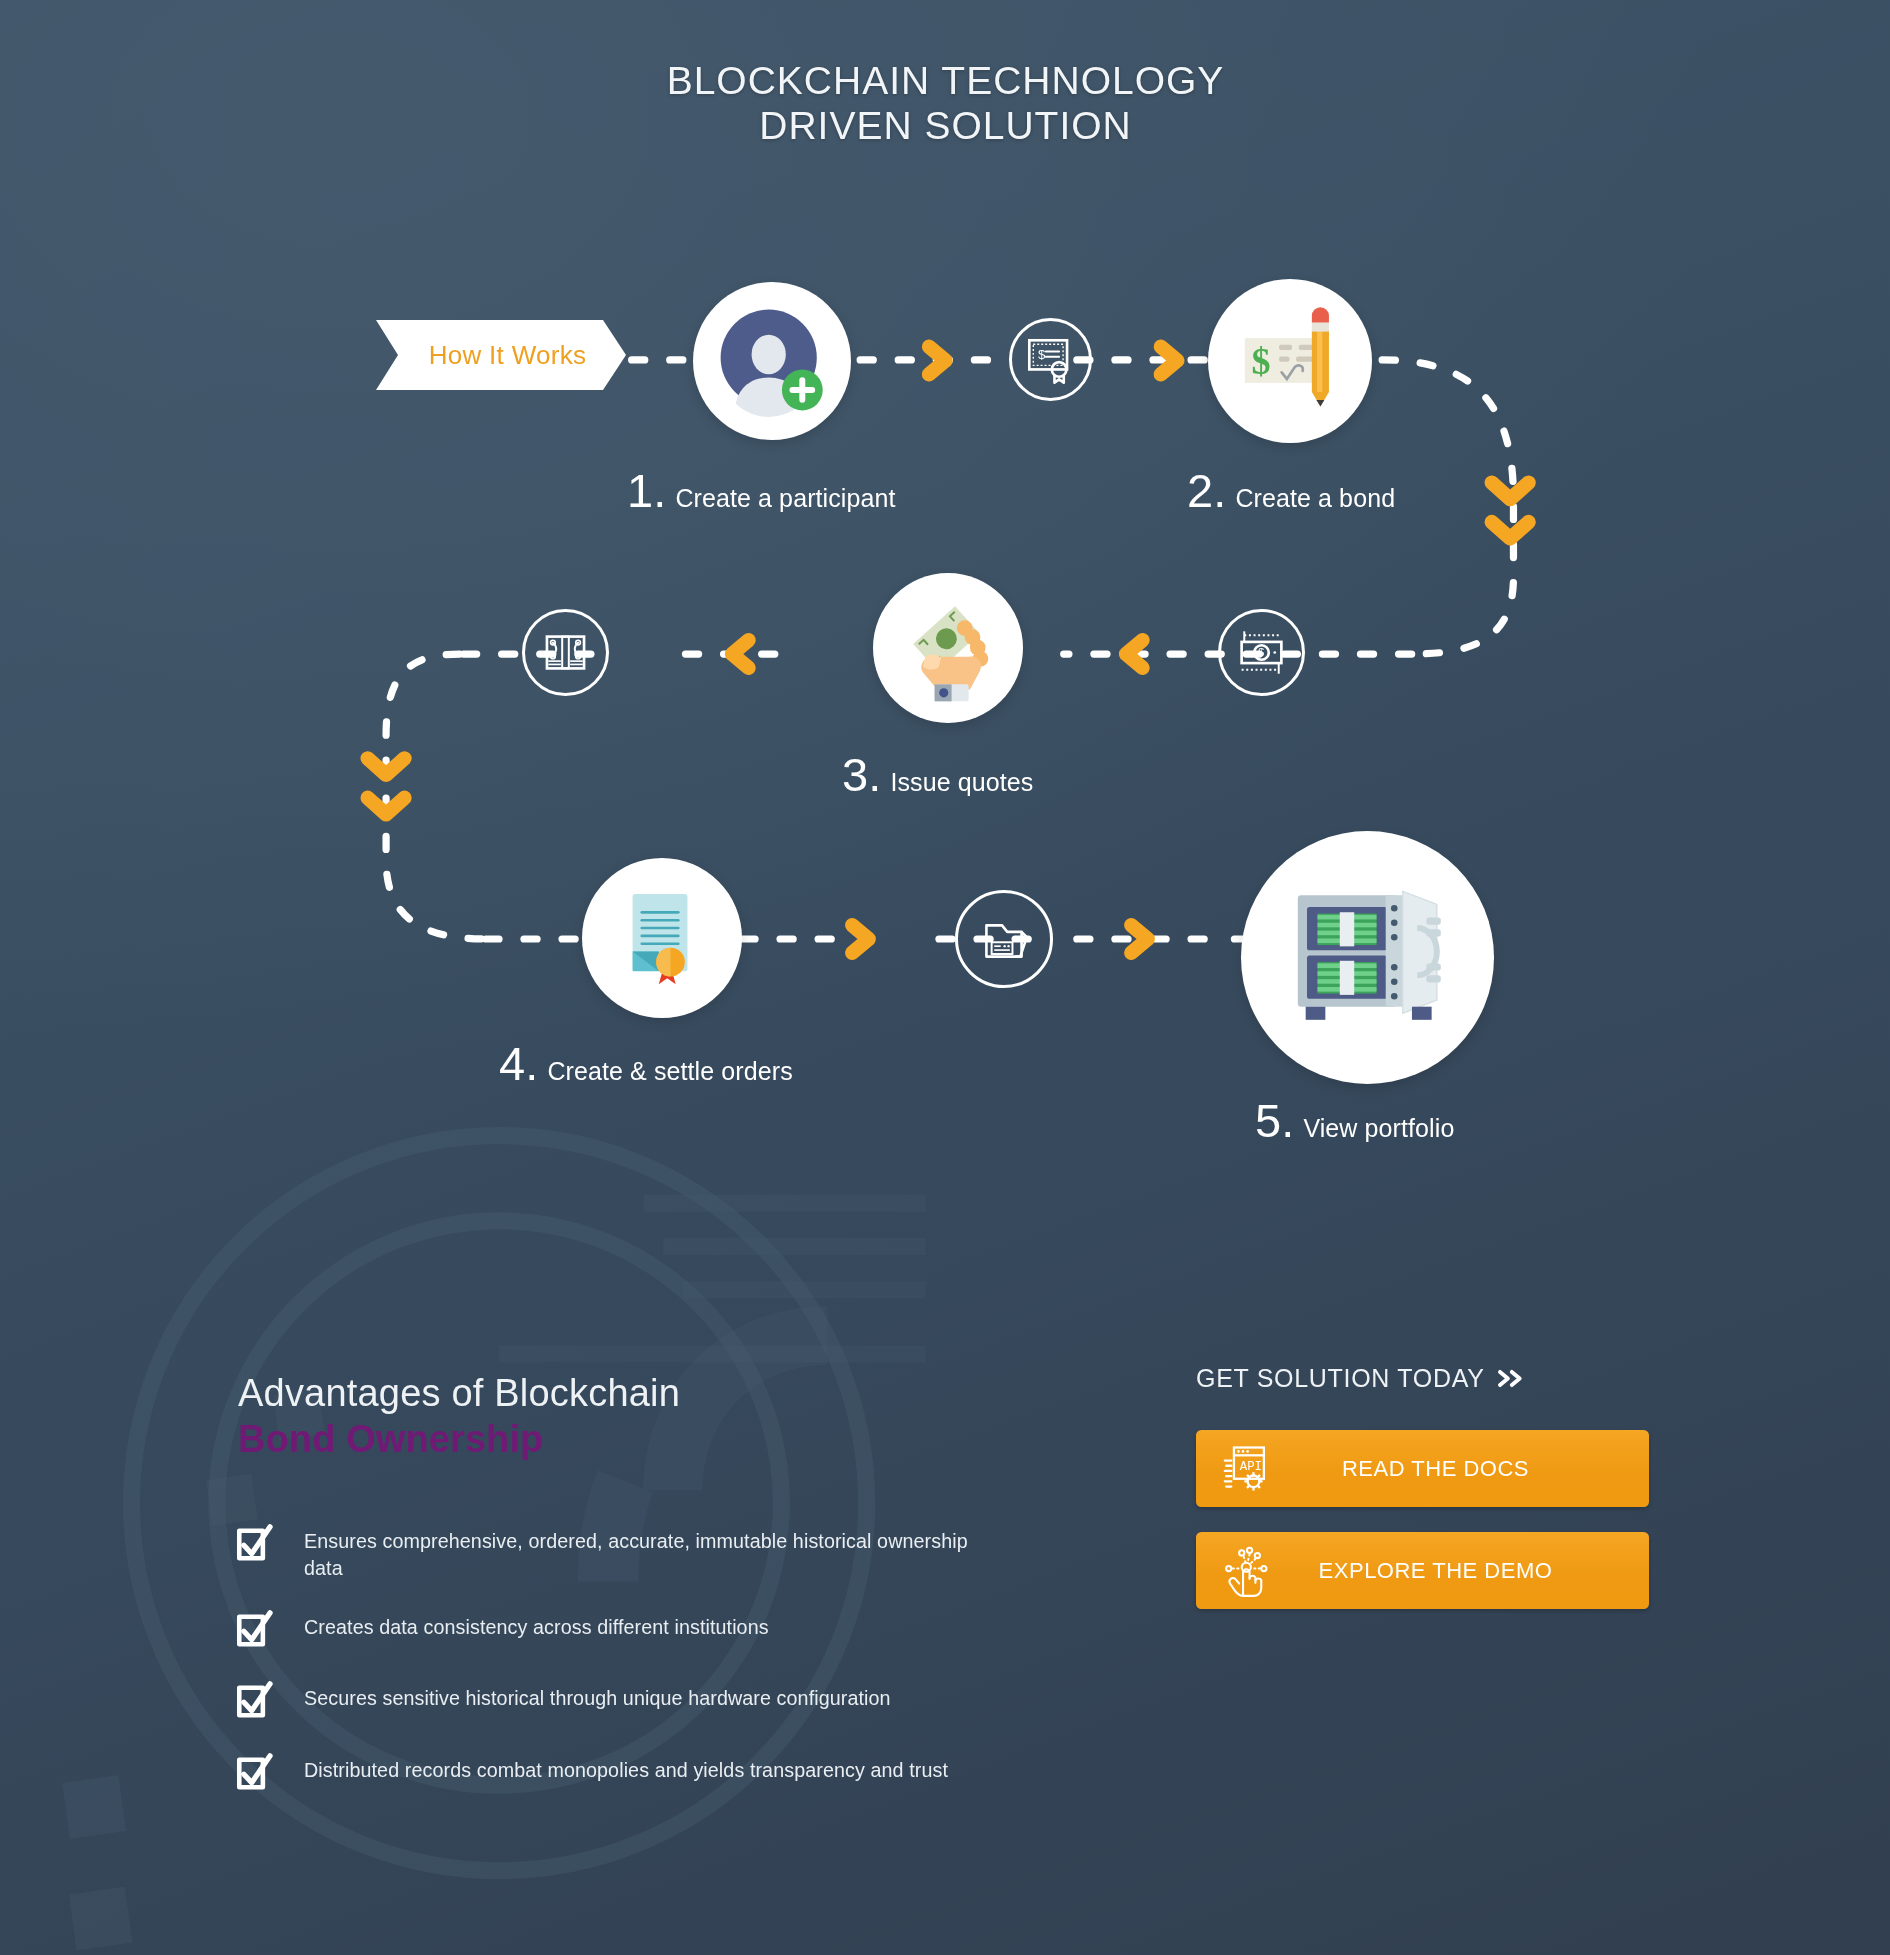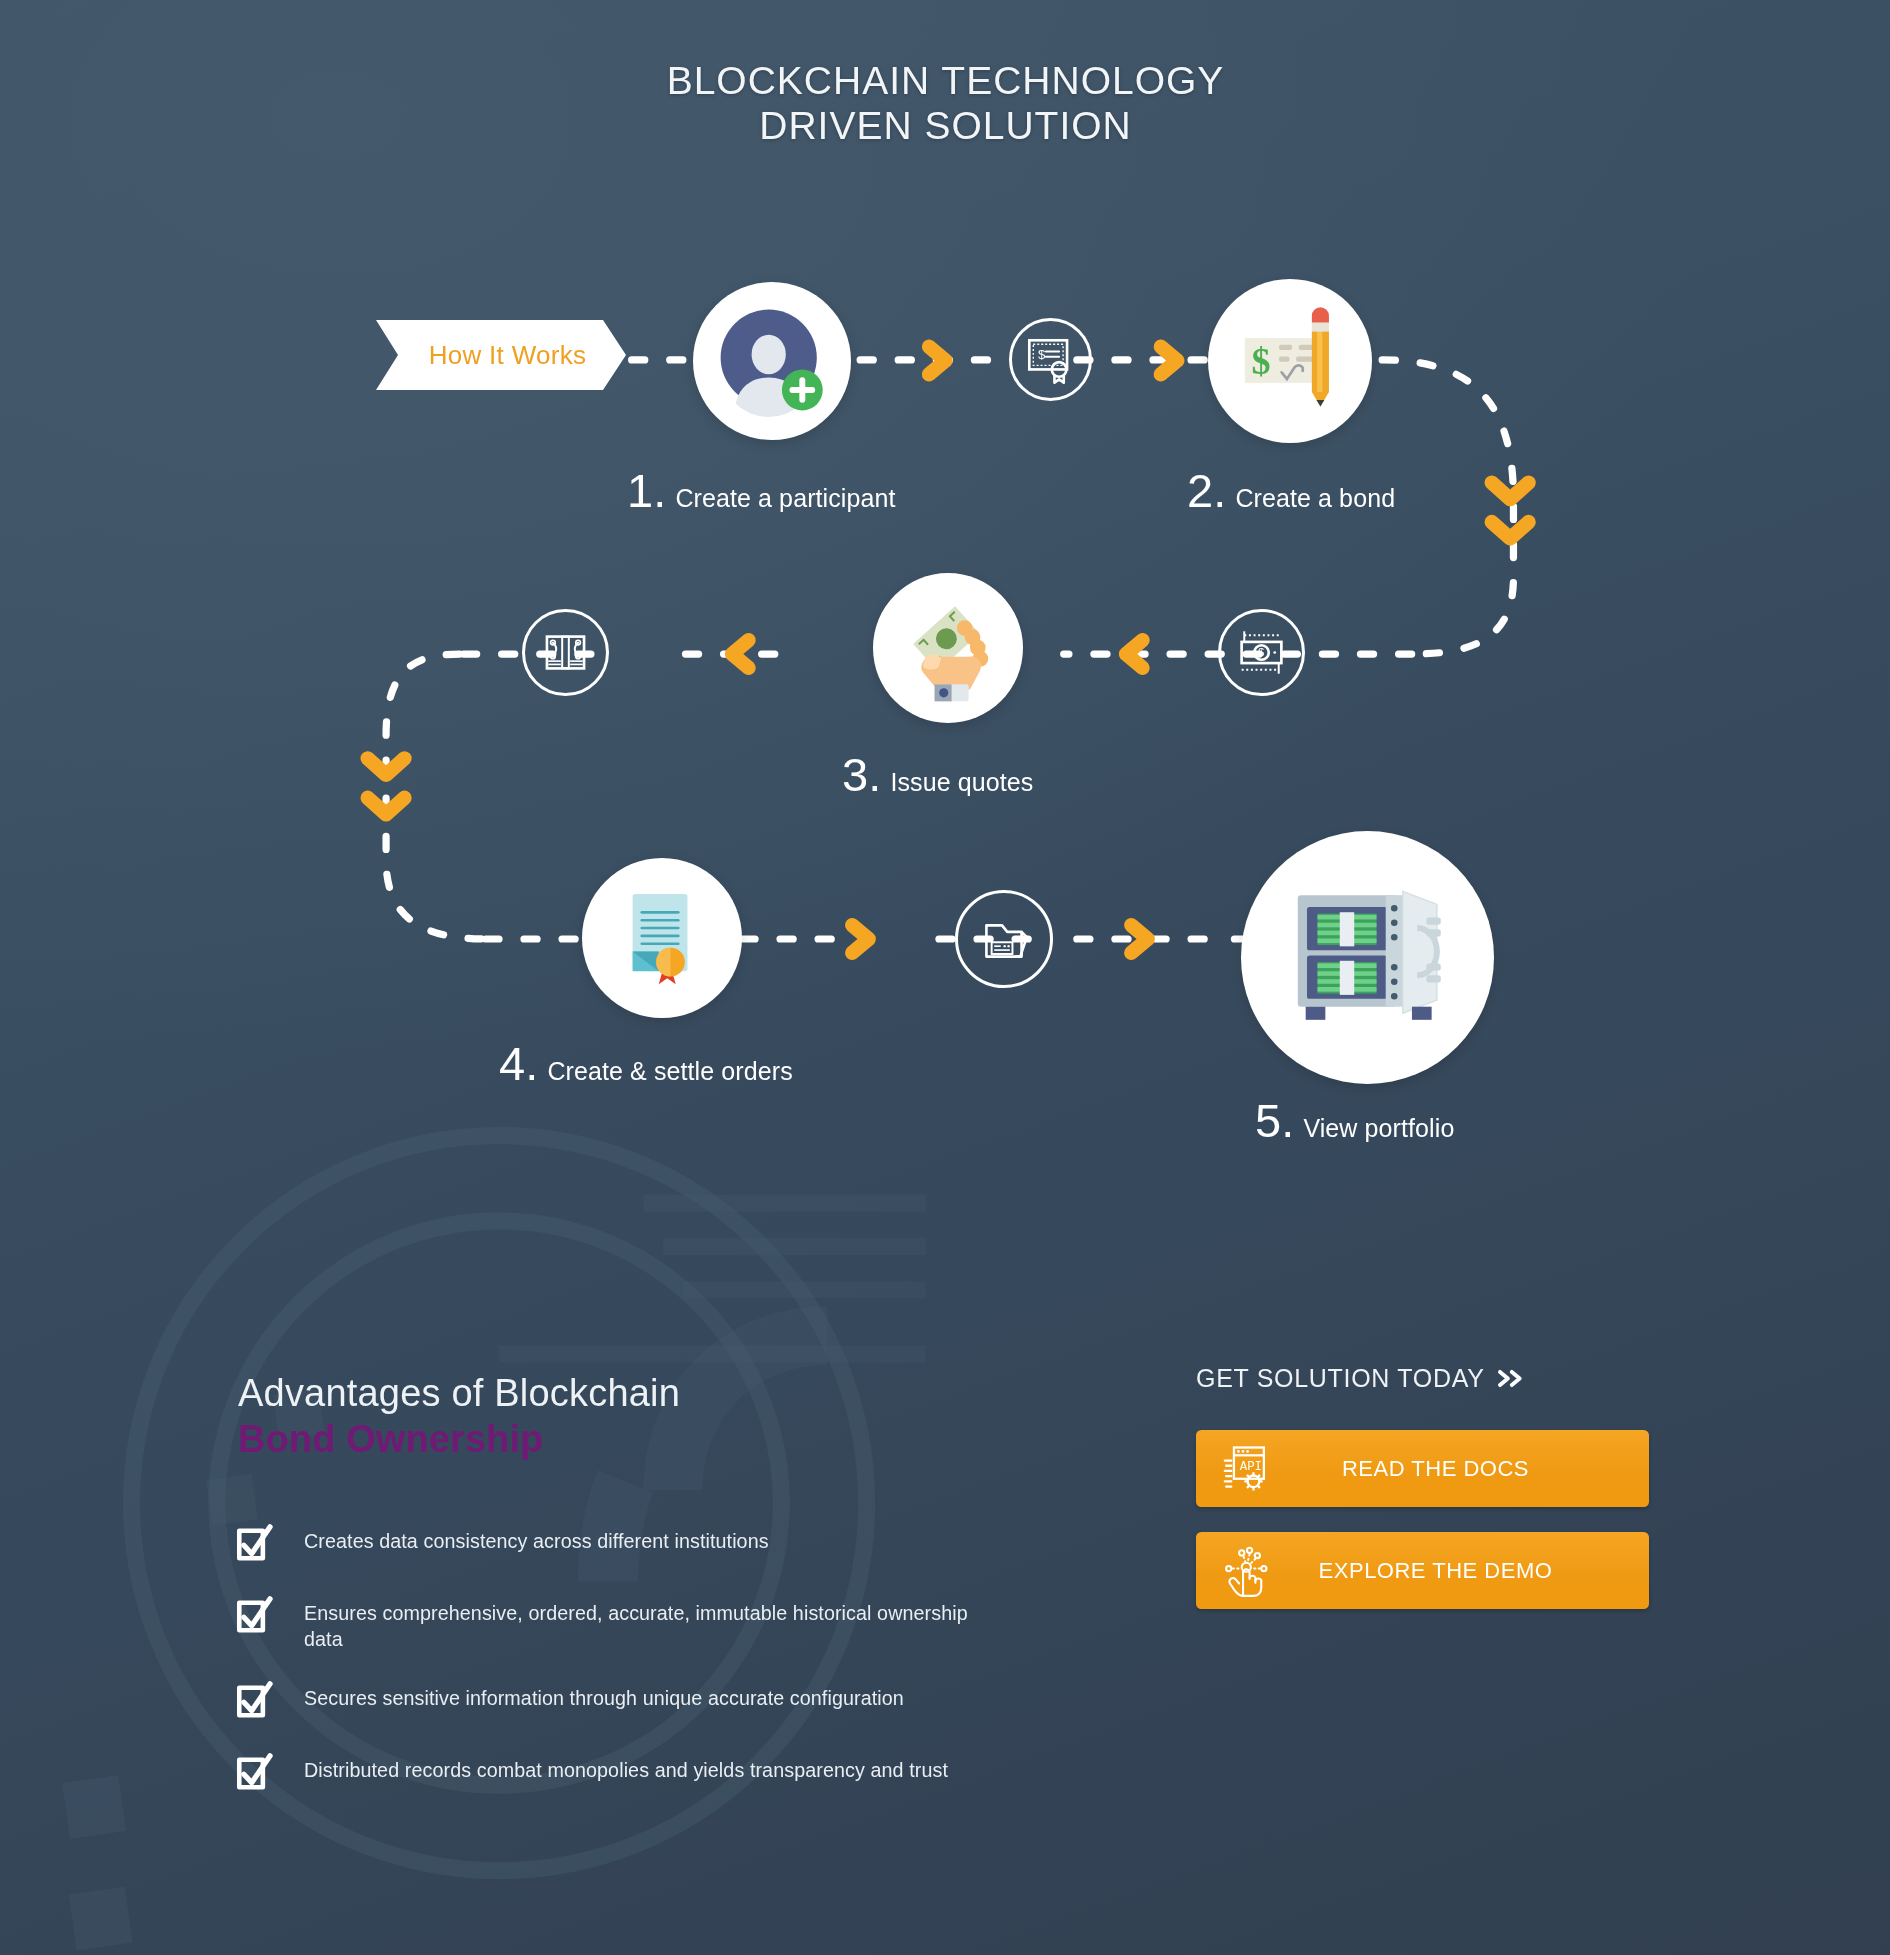--- a/index.html
+++ b/index.html
@@ -431,41 +431,41 @@
 
 <div class="checklist">
 
   <div class="check-item">
     <div class="check-box">
       <svg width="38" height="41" viewBox="0 0 58 62">
         <path d="M5 10 h36 v42 h-36z" fill="none" stroke="#fff" stroke-width="7" stroke-linejoin="round"></path>
         <path d="M12 32 l12 13 L52 4" fill="none" stroke="#fff" stroke-width="8" stroke-linecap="round" stroke-linejoin="round"></path>
       </svg>
     </div>
-    <div class="check-text">Creates data consistency across different institutions</div>
+    <div class="check-text">Ensures comprehensive, ordered, accurate, immutable historical ownership data</div>
   </div>
 
   <div class="check-item">
     <div class="check-box">
       <svg width="38" height="41" viewBox="0 0 58 62">
         <path d="M5 10 h36 v42 h-36z" fill="none" stroke="#fff" stroke-width="7" stroke-linejoin="round"></path>
         <path d="M12 32 l12 13 L52 4" fill="none" stroke="#fff" stroke-width="8" stroke-linecap="round" stroke-linejoin="round"></path>
       </svg>
     </div>
-    <div class="check-text">Ensures comprehensive, ordered, accurate, immutable historical ownership data</div>
+    <div class="check-text">Creates data consistency across different institutions</div>
   </div>
 
   <div class="check-item">
     <div class="check-box">
       <svg width="38" height="41" viewBox="0 0 58 62">
         <path d="M5 10 h36 v42 h-36z" fill="none" stroke="#fff" stroke-width="7" stroke-linejoin="round"></path>
         <path d="M12 32 l12 13 L52 4" fill="none" stroke="#fff" stroke-width="8" stroke-linecap="round" stroke-linejoin="round"></path>
       </svg>
     </div>
-    <div class="check-text">Secures sensitive information through unique accurate configuration</div>
+    <div class="check-text">Secures sensitive historical through unique hardware configuration</div>
   </div>
 
   <div class="check-item">
     <div class="check-box">
       <svg width="38" height="41" viewBox="0 0 58 62">
         <path d="M5 10 h36 v42 h-36z" fill="none" stroke="#fff" stroke-width="7" stroke-linejoin="round"></path>
         <path d="M12 32 l12 13 L52 4" fill="none" stroke="#fff" stroke-width="8" stroke-linecap="round" stroke-linejoin="round"></path>
       </svg>
     </div>
     <div class="check-text">Distributed records combat monopolies and yields transparency and trust</div>

